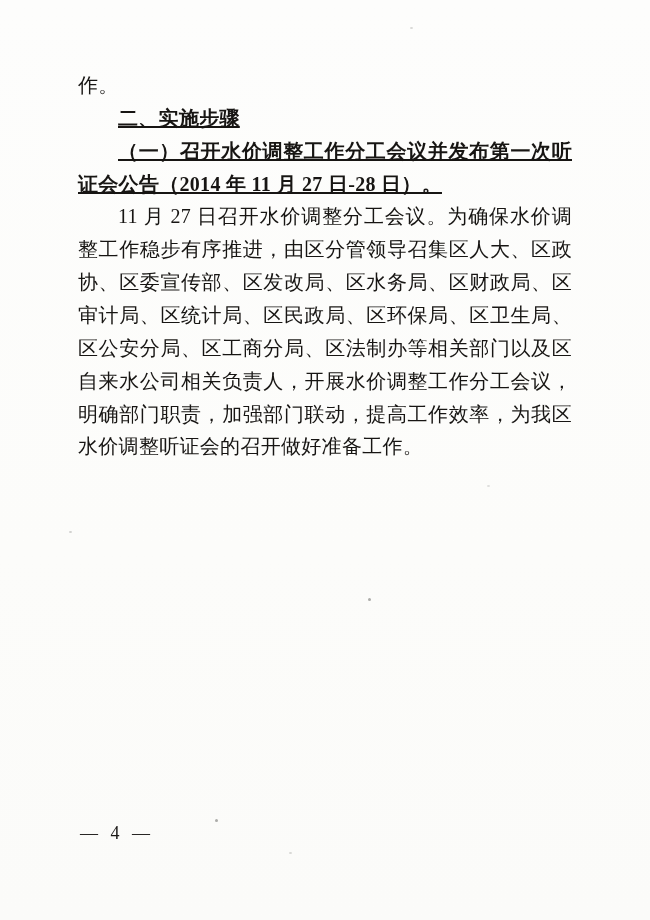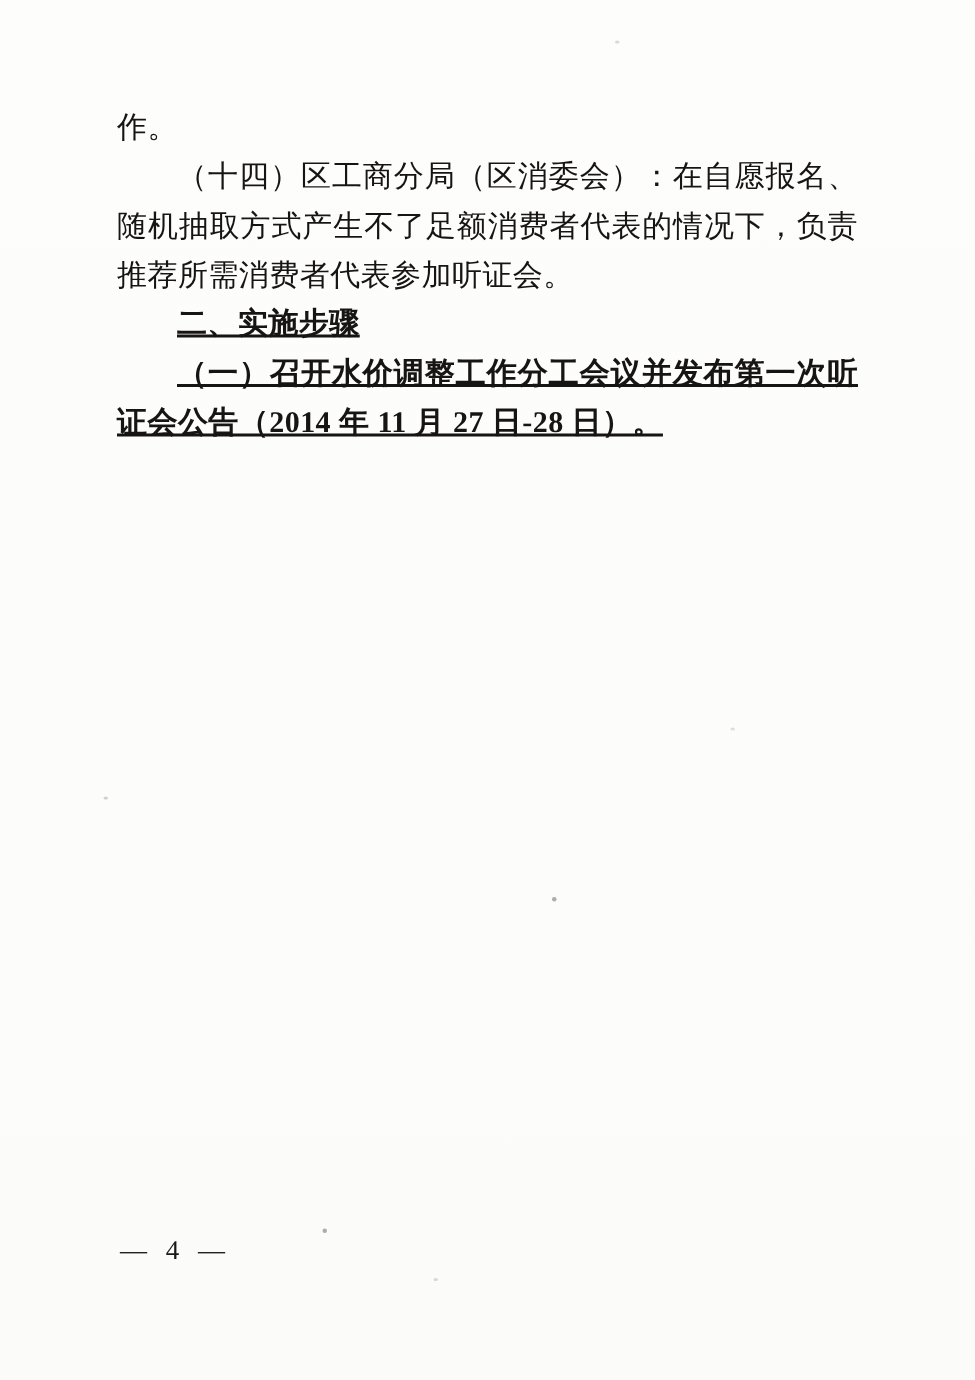--- a/index.html
+++ b/index.html
@@ -65,29 +65,29 @@
   .speck.s6 { left: 487px; top: 485px; width: 3px; height: 2px; opacity: .20; }
 </style>
 </head>
 <body>
 
 <div class="page">
 
   <div class="content">
     <p class="para cont">作。</p>
 
-    <p class="para">（十四）区工商分局（区消委会）：在自愿报名、随机抽取方式产生不了足额消费者代表的情况下，负责推荐所需消费者代表参加听证会。</p>
 
 
 
 
     <p class="para heading">二、实施步骤</p>
 
     <p class="para heading">（一）召开水价调整工作分工会议并发布第一次听证会公告（2014 年 11 月 27 日-28 日）。</p>
 
+    <p class="para">11 月 27 日召开水价调整分工会议。为确保水价调整工作稳步有序推进，由区分管领导召集区人大、区政协、区委宣传部、区发改局、区水务局、区财政局、区审计局、区统计局、区民政局、区环保局、区卫生局、区公安分局、区工商分局、区法制办等相关部门以及区自来水公司相关负责人，开展水价调整工作分工会议，明确部门职责，加强部门联动，提高工作效率，为我区水价调整听证会的召开做好准备工作。</p>
   </div>
 
   <div class="page-number">— 4 —</div>
 
   <div class="speck s1"></div>
   <div class="speck s2"></div>
   <div class="speck s3"></div>
   <div class="speck s4"></div>
   <div class="speck s5"></div>
   <div class="speck s6"></div>

